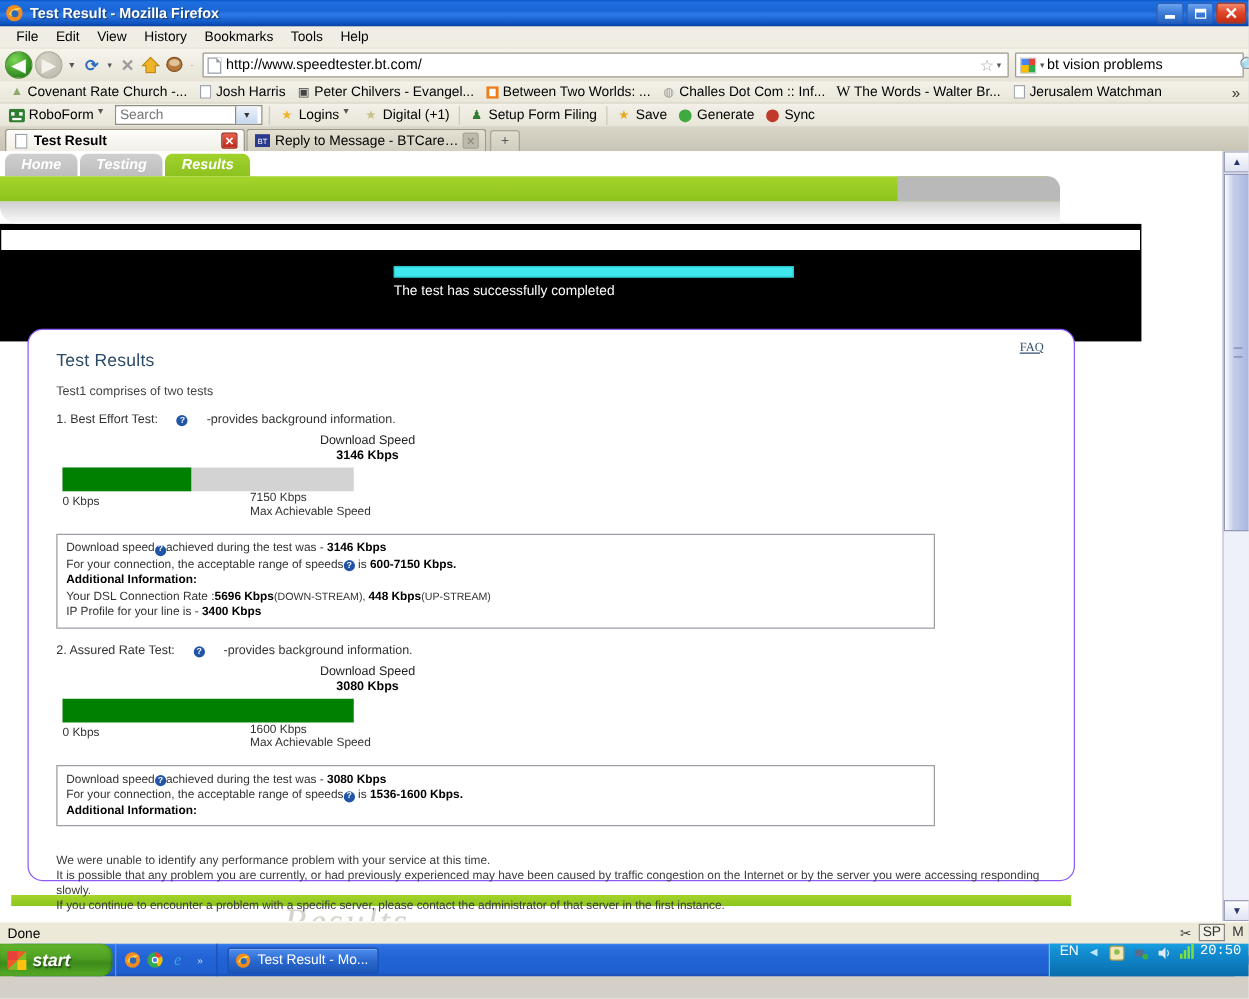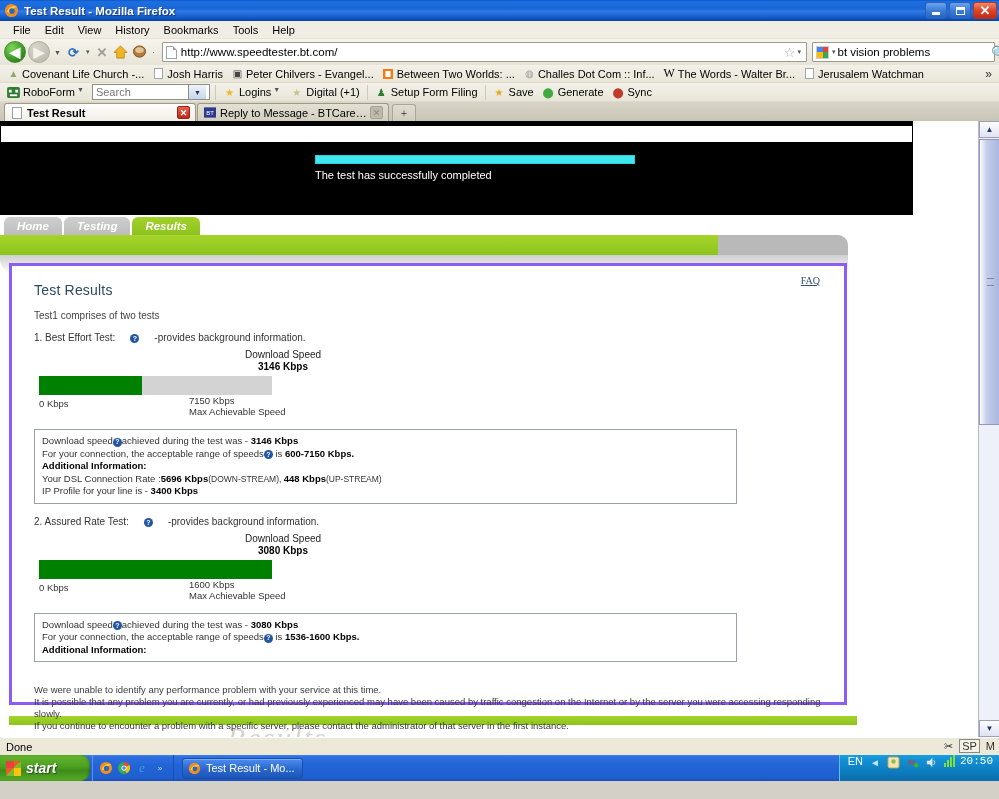--- a/index.html
+++ b/index.html
@@ -156,22 +156,22 @@
   }
   .stab.off { background:linear-gradient(to bottom,#cfcfcf,#bdbdbd); }
   .stab.on  { background:linear-gradient(to bottom,#a2d12b,#8dc21f); }
   #greenband { height:20px; width:848px; background:linear-gradient(to bottom,#a5d42b,#8cc41c);
      border-radius:0 12px 0 0; position:relative;}
   #greenband:after{content:"";position:absolute;left:718px;top:0;width:130px;height:20px;background:#b9b9b9;border-radius:0 10px 0 0;}
   #greycurve { height:18px; width:848px; background:linear-gradient(to bottom,#cfcfcf,#fbfbfb);
      border-radius:0 0 0 14px; }
 
   #card {
-    width:838px; margin-left:9px; margin-top:-10px; background:#fff;
-    border:3px solid #8b5cf6; border-radius:0; position:relative;
+    width:838px; margin-left:22px; margin-top:-10px; background:#fff;
+    border:1px solid #8b5cf6; border-radius:12px; position:relative;
     height:442px; padding:16px 22px 0 22px;
   }
   #faq { position:absolute; right:24px; top:9px; font-size:10px; color:#33506e;
          text-decoration:underline; font-family:"Liberation Serif",serif;}
   h1#title { font-size:14px; font-weight:normal; color:#2b4a66;
       font-family:"Liberation Sans",sans-serif; margin-bottom:12px; letter-spacing:.2px;}
   .sub { font-size:10px; color:#444; margin-bottom:11px;}
   .testhead { font-size:10px; color:#333; margin-bottom:6px; display:flex; align-items:flex-end; gap:15px;}
   .qmark { display:inline-flex; width:9px;height:9px;border-radius:50%;
      background:#2255a8; color:#fff; font-size:7px; font-weight:bold;
@@ -322,21 +322,21 @@
     <span class="gicon"></span>
     <span class="caret-sm">▾</span>
     <input type="text" value="bt vision problems" style="">
     <span class="star" style="color:#667;">🔍</span>
   </div>
 </div>
 
 <div id="bmbar">
   <div class="bm">
       <span class="bmi" style="color:#8aa86a;">▲</span>
-      <span>Covenant Life Church -...</span>
+      <span>Covenant Rate Church -...</span>
     </div>
   <div class="bm">
       <span class="bmi">
         <svg width="9" height="11" viewBox="0 0 10 12">
           <rect x="0.5" y="0.5" width="9" height="11" fill="#fff" stroke="#9aa0a8"></rect>
         </svg>
       </span>
       <span>Josh Harris</span>
     </div>
   <div class="bm">
@@ -437,38 +437,38 @@
       </span>
     <span class="lbl">Reply to Message - BTCare Co...</span>
     <span class="xb">✕</span>
   </div>
   <div class="newtab">+</div>
 </div>
 
 <div id="viewport">
   <div id="page">
 
+    <div id="site">
+      <div id="sitetabs">
+        <div class="stab off">Home</div>
+        <div class="stab off">Testing</div>
+        <div class="stab on">Results</div>
+      </div>
+      <div id="greenband"></div>
+      <div id="greycurve"></div>
+    </div>
+
     <div id="flashwrap">
       <div id="flash-top"></div>
       <div id="flash-white"></div>
       <div id="flash-body">
         <div id="flash-bar" style="width: 320px;"></div>
         <div id="flash-text">The test has successfully completed</div>
       </div>
       <div id="flash-bottom"></div>
-    </div>
-
-    <div id="site">
-      <div id="sitetabs">
-        <div class="stab off">Home</div>
-        <div class="stab off">Testing</div>
-        <div class="stab on">Results</div>
-      </div>
-      <div id="greenband"></div>
-      <div id="greycurve"></div>
     </div>
 
     <div id="card">
       <a id="faq" href="#">FAQ</a>
       <h1 id="title">Test Results</h1>
       <div class="sub">Test1 comprises of two tests</div>
 
       <div class="testhead">
         <span>1. Best Effort Test:</span>
         <span class="qmark">?</span>

